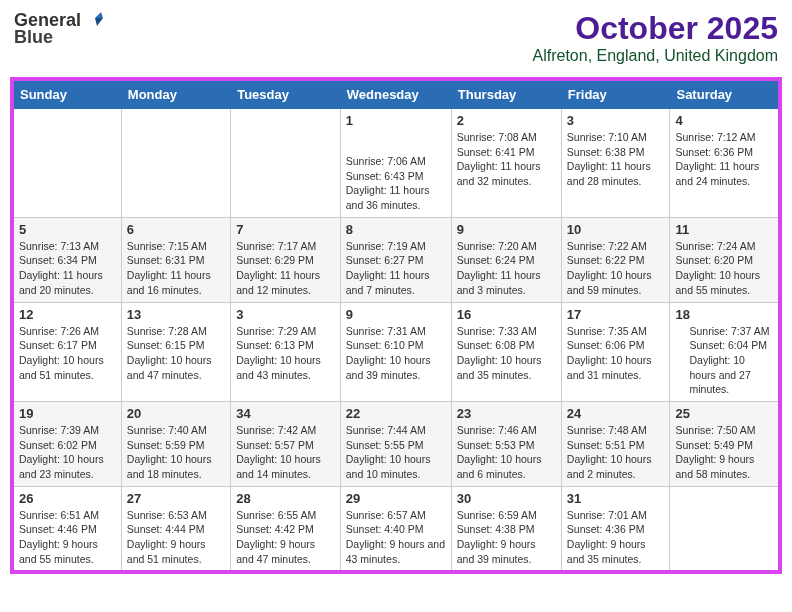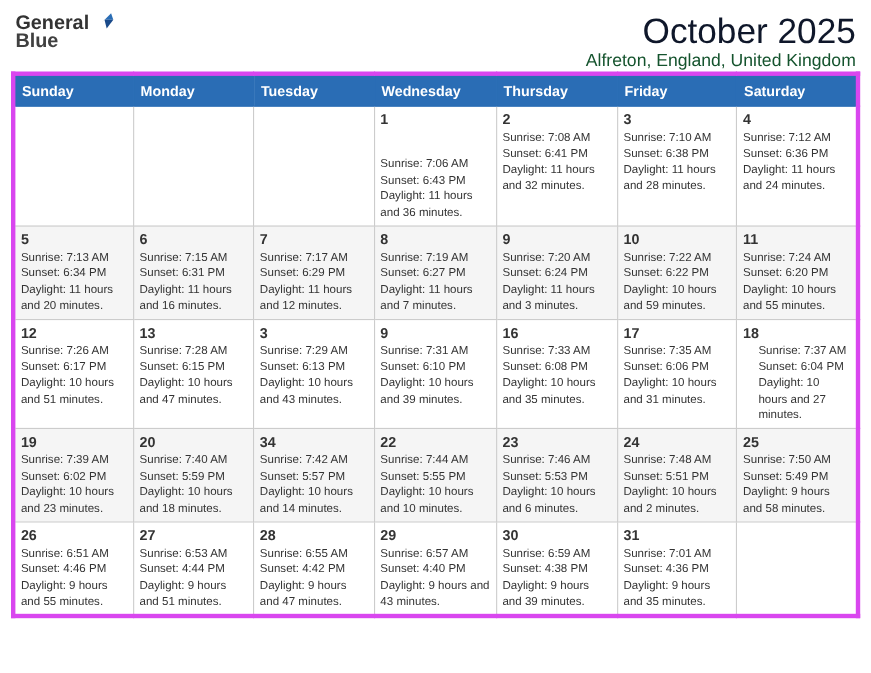--- a/index.html
+++ b/index.html
@@ -7,21 +7,21 @@
       font-family: Arial, sans-serif;
       background: #fff;
       width: 792px;
       min-height: 612px;
       padding: 10px;
     }
     .header {
       display: flex;
       justify-content: space-between;
       align-items: flex-start;
-      margin-bottom: 0;
+      margin-bottom: 12px;
       padding: 0 4px;
     }
     .logo {
       display: flex;
       align-items: center;
       gap: 2px;
     }
     .logo-text-general {
       font-size: 18px;
       font-weight: bold;
@@ -30,22 +30,22 @@
     .logo-text-blue {
       font-size: 18px;
       font-weight: bold;
       color: #404040;
     }
     .title-section {
       text-align: right;
     }
     .month-title {
       font-size: 32px;
-      font-weight: normal;
-      color: #0f172a;
+      font-weight: bold;
+      color: #4c1d95;
     }
     .location-title {
       font-size: 16px;
       color: #14532d;
     }
     .calendar {
       width: 100%;
       border-collapse: collapse;
       border: 4px solid #d946ef;
     }

